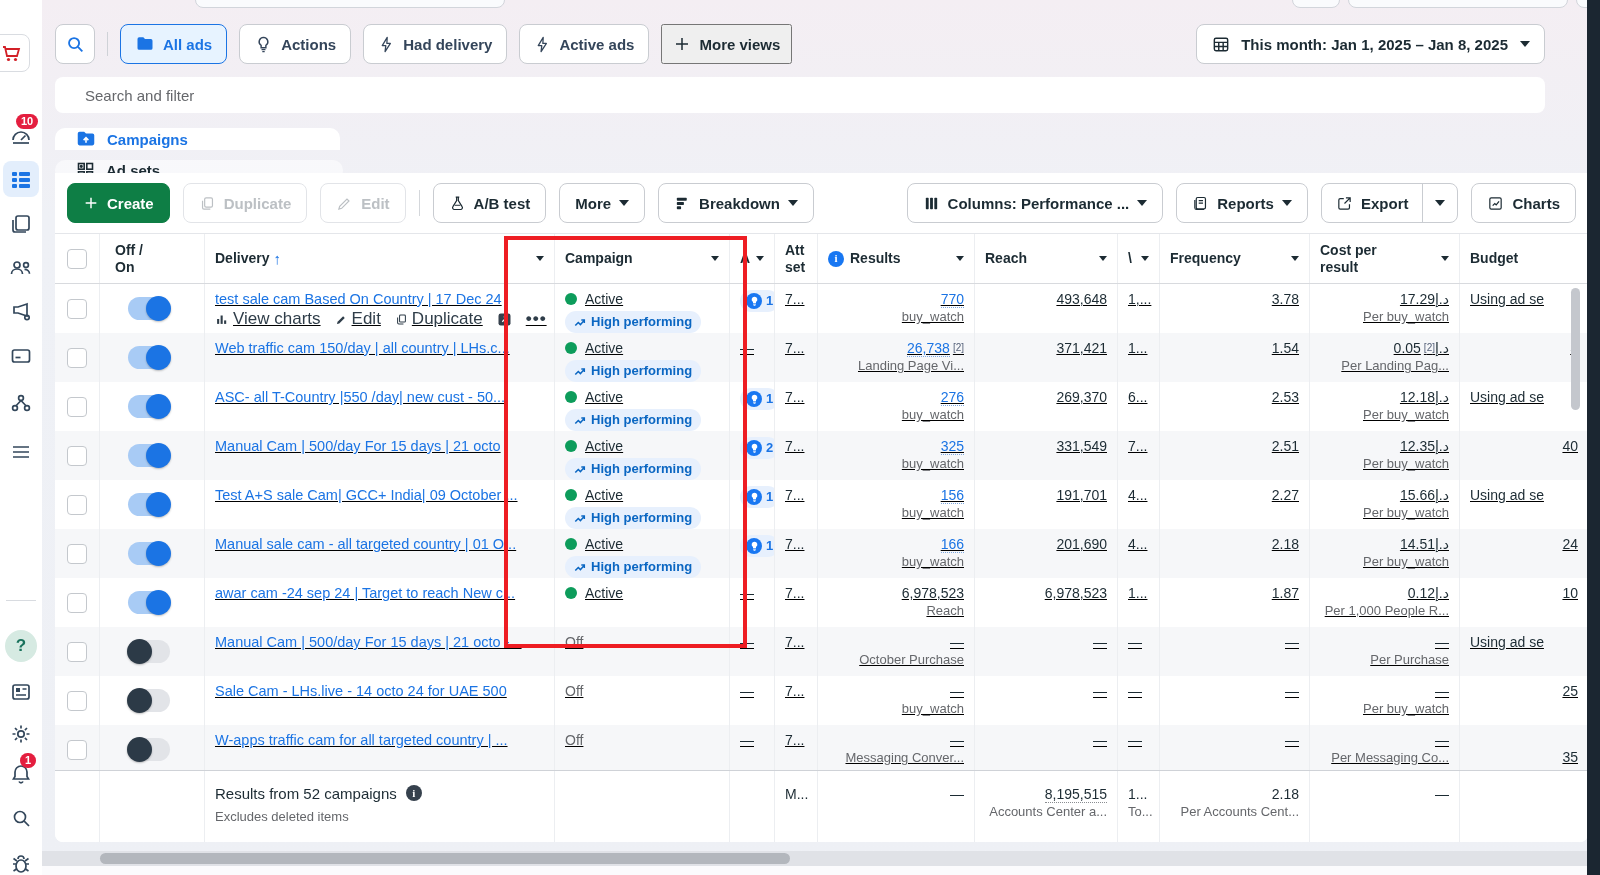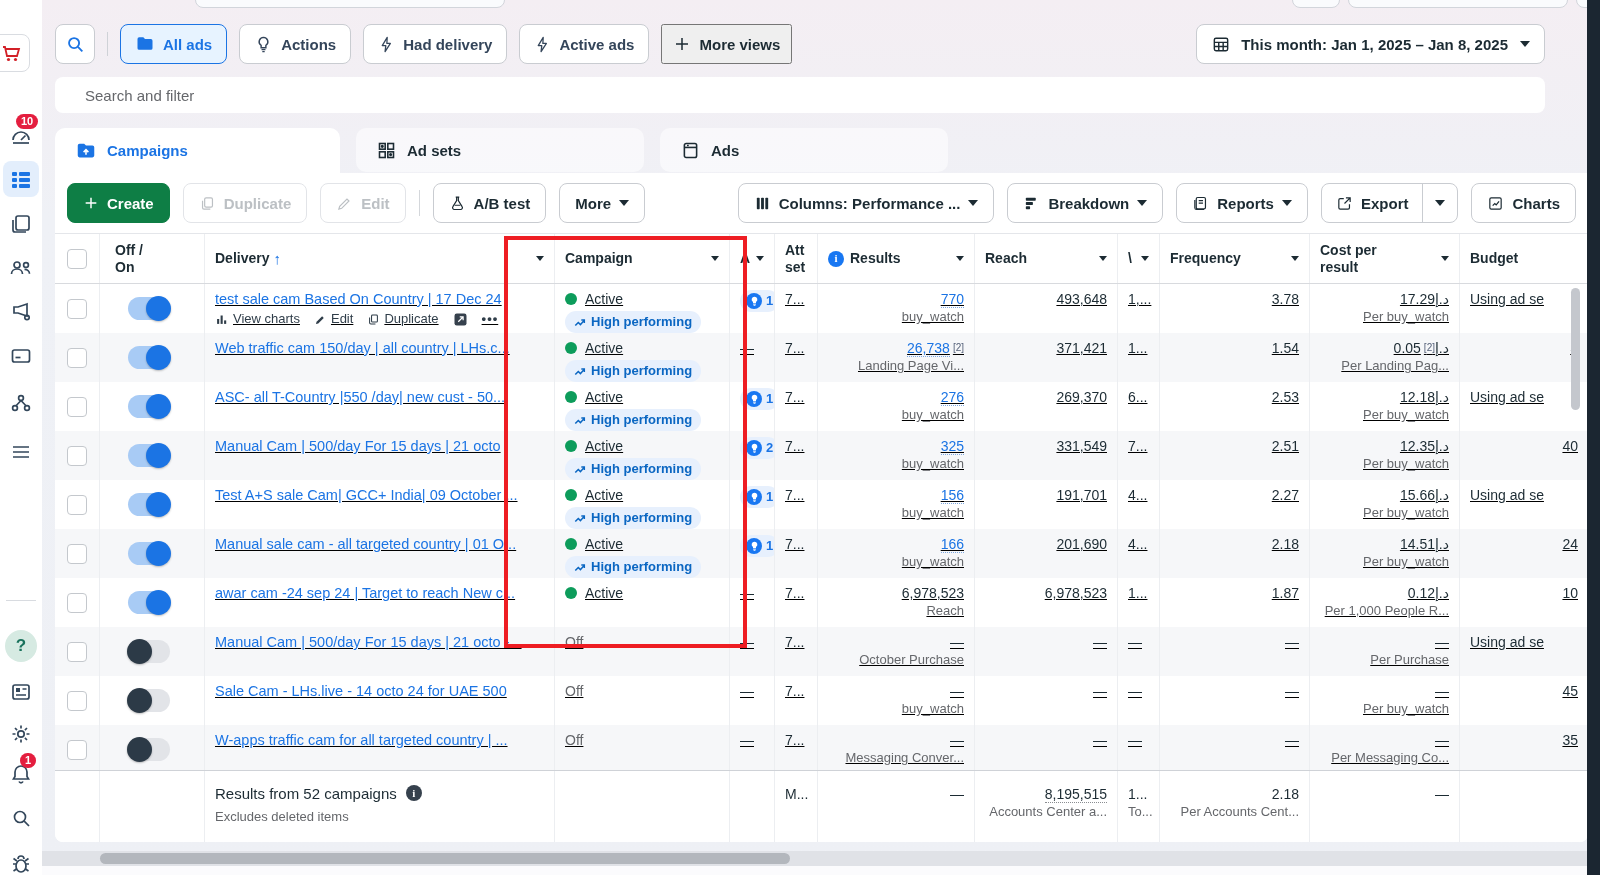--- a/index.html
+++ b/index.html
@@ -40,21 +40,21 @@
            border-top:6px solid #1c2b33; display:inline-block; }
   .pill .caret, .date-pill .caret { margin-left:2px; }
 
   
   .search-row { position:absolute; left:55px; top:77px; width:1490px; height:36px; background:#fff; border-radius:8px; }
   .search-row input { width:100%; height:100%; border:none; outline:none; background:transparent;
                       padding:0 30px; font-size:15px; color:#1c2b33; font-family:inherit; }
   .search-row input::placeholder { color:#65676b; }
 
   
-  .tabs-row { position:absolute; left:55px; top:128px; height:45px; display:flex; gap:16px; }
+  .tabs-row { position:absolute; left:55px; top:128px; height:45px; display:flex; gap:10px;flex-direction:column; }
   .tab { display:flex; align-items:center; gap:10px; padding:0 20px; font-size:15px; font-weight:bold; }
   .tab.active { width:285px; background:#fff; border-radius:10px 10px 0 0; color:#1b74e4; }
   .tab.inactive { width:288px; background:rgba(255,255,255,.55); border-radius:10px; color:#1c2b33; height:44px; }
 
   
   .card { position:absolute; left:55px; top:173px; width:1533px; height:669px; background:#fff;
           border-radius:0 0 8px 8px; overflow:hidden; }
   .toolbar { height:60px; display:flex; align-items:center; gap:13px; padding:0 12px; }
   .btn { height:40px; border-radius:8px; border:1px solid #c9ccd1; background:#fff; display:flex;
          align-items:center; gap:8px; padding:0 15px; font-size:15px; font-weight:bold; color:#1c2b33; white-space:nowrap; }
@@ -84,21 +84,21 @@
   .sub { display:block; font-size:13px; color:#65676b; line-height:17px; white-space:nowrap; }
   .checkbox { width:20px; height:20px; border:1px solid #c4c8cd; border-radius:4px; background:#fff; display:inline-block; }
   .c-check { display:flex; align-items:center; padding-left:12px; }
   .c-toggle { display:flex; align-items:center; padding-left:28px; }
   .toggle { position:relative; width:42px; height:23px; border-radius:12px; display:inline-block; }
   .toggle.on { background:#a8cbf5; }
   .toggle.on .knob { position:absolute; right:-1px; top:-1px; width:25px; height:25px; border-radius:50%; background:#1b74e4; box-shadow:0 1px 2px rgba(0,0,0,.25); }
   .toggle.off { background:#e2e4e8; }
   .toggle.off .knob { position:absolute; left:-1px; top:-1px; width:25px; height:25px; border-radius:50%; background:#2c3a47; box-shadow:0 1px 2px rgba(0,0,0,.25); }
   .camp-name { color:#1b74e4; text-decoration:none; white-space:nowrap; display:block; font-size:14.5px; }
-  .row-actions { display:flex; align-items:center; gap:14px; margin-top:2px; font-size:13px; color:#2f3d49; white-space:nowrap; }
+  .row-actions { display:flex; align-items:center; gap:14px; margin-top:2px; font-size:17px; color:#2f3d49; white-space:nowrap; }
   .row-actions .act { display:flex; align-items:center; gap:4px; }
   .dot { width:12px; height:12px; border-radius:50%; background:#0d9c5b; display:inline-block; margin-right:8px; flex:0 0 auto; }
   .status-line { display:flex; align-items:center; }
   .off-text { color:#65676b; }
   .hp-badge { margin-top:3px; display:inline-flex; align-items:center; gap:5px; background:#e7f0fd;
               border-radius:11px; padding:2px 9px; color:#0a66c2; font-size:13px; font-weight:bold; white-space:nowrap; }
   .rec-pill { display:inline-flex; align-items:center; gap:4px; background:#e7f0fd; border-radius:11px; padding:2px 6px; }
   .rec-count { color:#1b74e4; font-size:13px; font-weight:bold; }
   .bulb-circ { width:16px; height:16px; border-radius:50%; background:#1877f2; display:flex; align-items:center; justify-content:center; }
   .metric-link { color:#1b74e4; border-bottom:1px dotted #7ca7e0; text-decoration:none; }
@@ -347,40 +347,40 @@
         <svg width="17" height="17" viewBox="0 0 24 24">
             <path d="M9.5 3h5M10.8 3v5l-5.3 8.4A2.6 2.6 0 0 0 7.7 20.5h8.6a2.6 2.6 0 0 0 2.2-4.1L13.2 8V3"></path>
             <path d="M8 14.5h8" stroke-width="1.4"></path>
           </svg>
         <span>A/B test</span>
       </button>
       <button class="btn">
         <span>More</span>
         <span class="caret"></span>
       </button>
+      <button class="btn">
+        <svg width="17" height="17" viewBox="0 0 24 24" style="stroke:none;">
+            <g fill="#1c2b33">
+              <rect x="4" y="4" width="14" height="4" rx="1"></rect>
+              <rect x="4" y="10" width="10" height="4" rx="1"></rect>
+              <rect x="4" y="16" width="6" height="4" rx="1"></rect>
+            </g>
+          </svg>
+        <span>Breakdown</span>
+        <span class="caret"></span>
+      </button>
       <button class="btn push">
         <svg width="17" height="17" viewBox="0 0 24 24" style="stroke:none;">
             <g fill="#1c2b33">
               <rect x="4" y="4" width="4" height="16" rx="1"></rect>
               <rect x="10" y="4" width="4" height="16" rx="1"></rect>
               <rect x="16" y="4" width="4" height="16" rx="1"></rect>
             </g>
           </svg>
         <span>Columns: Performance ...</span>
-        <span class="caret"></span>
-      </button>
-      <button class="btn">
-        <svg width="17" height="17" viewBox="0 0 24 24" style="stroke:none;">
-            <g fill="#1c2b33">
-              <rect x="4" y="4" width="14" height="4" rx="1"></rect>
-              <rect x="4" y="10" width="10" height="4" rx="1"></rect>
-              <rect x="4" y="16" width="6" height="4" rx="1"></rect>
-            </g>
-          </svg>
-        <span>Breakdown</span>
         <span class="caret"></span>
       </button>
       <button class="btn">
         <svg width="17" height="17" viewBox="0 0 24 24">
             <rect x="6" y="3.5" width="13" height="16" rx="2"></rect>
             <path d="M4 7v11a2.5 2.5 0 0 0 2.5 2.5H17"></path>
             <path d="M9.5 8h6M9.5 11.5h6"></path>
           </svg>
         <span>Reports</span>
         <span class="caret"></span>
@@ -903,21 +903,21 @@
         <span>—</span>
         <span class="sub">buy_watch</span>
       </div>
       <div class="cell num">—</div>
       <div class="cell">—</div>
       <div class="cell num">—</div>
       <div class="cell num">
         <span>—</span>
         <span class="sub">Per buy_watch</span>
       </div>
-      <div class="cell num" style="border-right:none;">45</div>
+      <div class="cell num" style="border-right:none;">25</div>
     </div>
         <div class="grid trow">
       <div class="cell c-check">
             <span class="checkbox"></span>
           </div>
       <div class="cell c-toggle">
             <span class="toggle off">
               <span class="knob"></span>
             </span>
           </div>
@@ -941,21 +941,21 @@
         <span>—</span>
         <span class="sub">Messaging Conver...</span>
       </div>
       <div class="cell num">—</div>
       <div class="cell">—</div>
       <div class="cell num">—</div>
       <div class="cell num">
         <span>—</span>
         <span class="sub">Per Messaging Co...</span>
       </div>
-      <div class="cell num" style="border-right:none;">35</div>
+      <div class="cell num" style="border-right:none;margin-top:17px;">35</div>
     </div>
       </div>
 
     <div class="grid tfoot">
       <div class="cell"></div>
       <div class="cell"></div>
       <div class="cell">
         <div class="fsummary">
           <span>Results from 52 campaigns</span>
           <span class="info-i dark">i</span>

